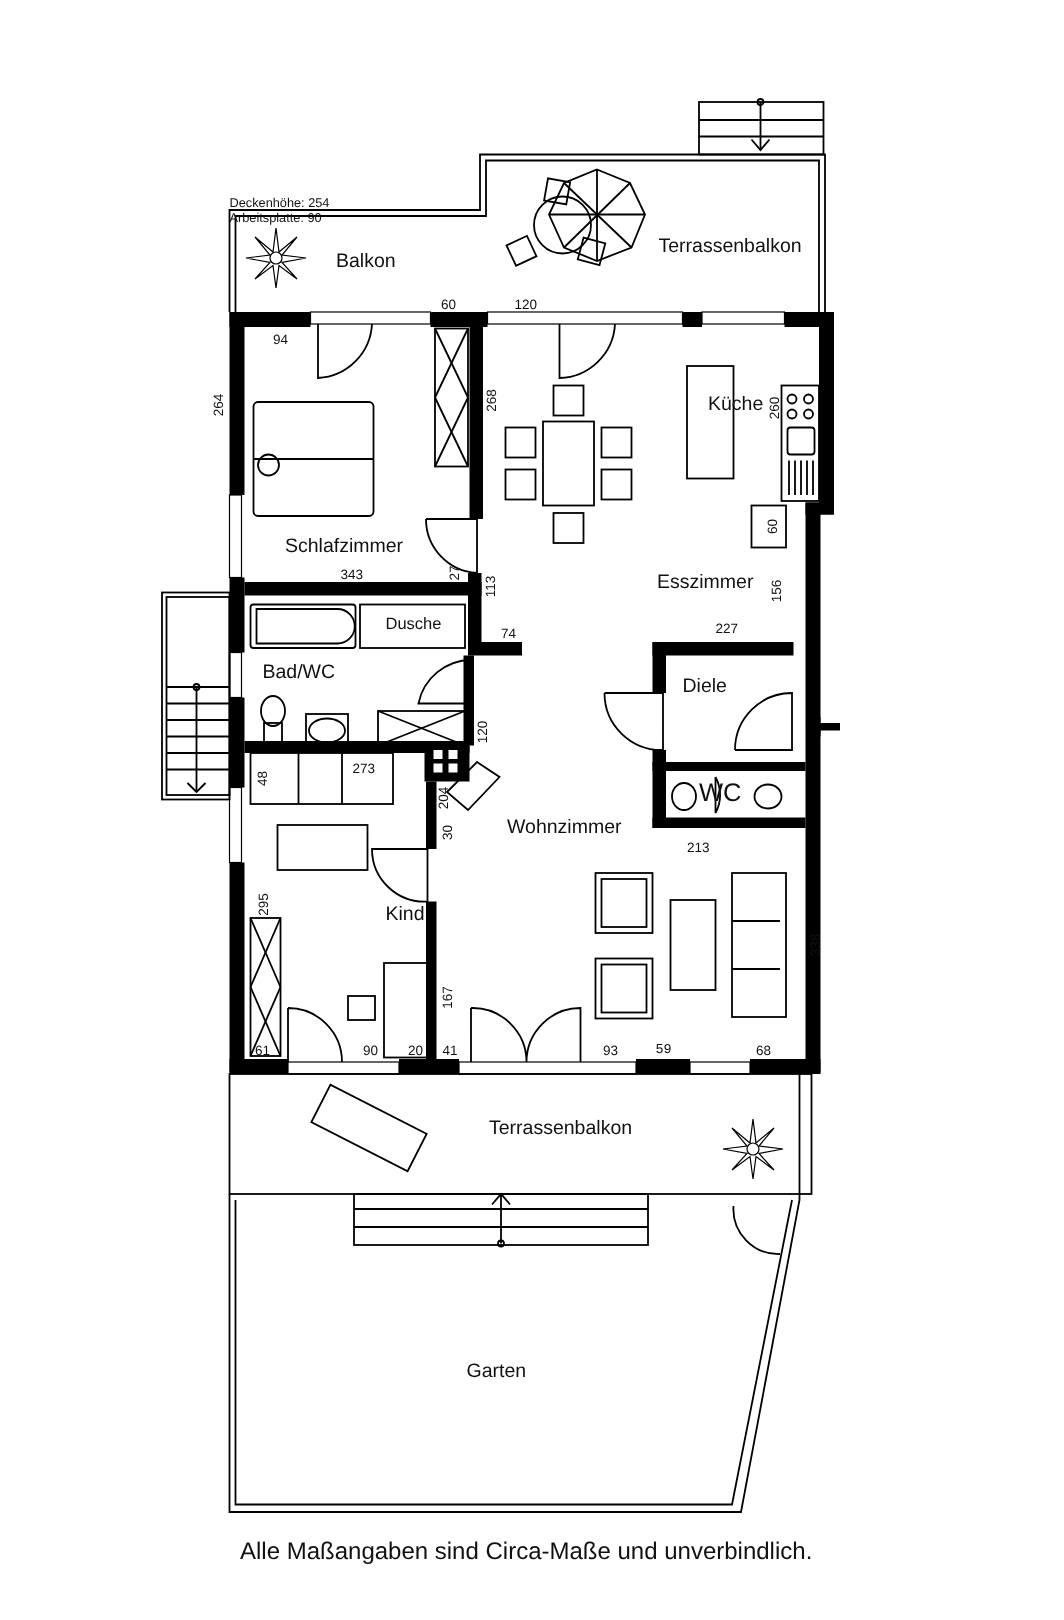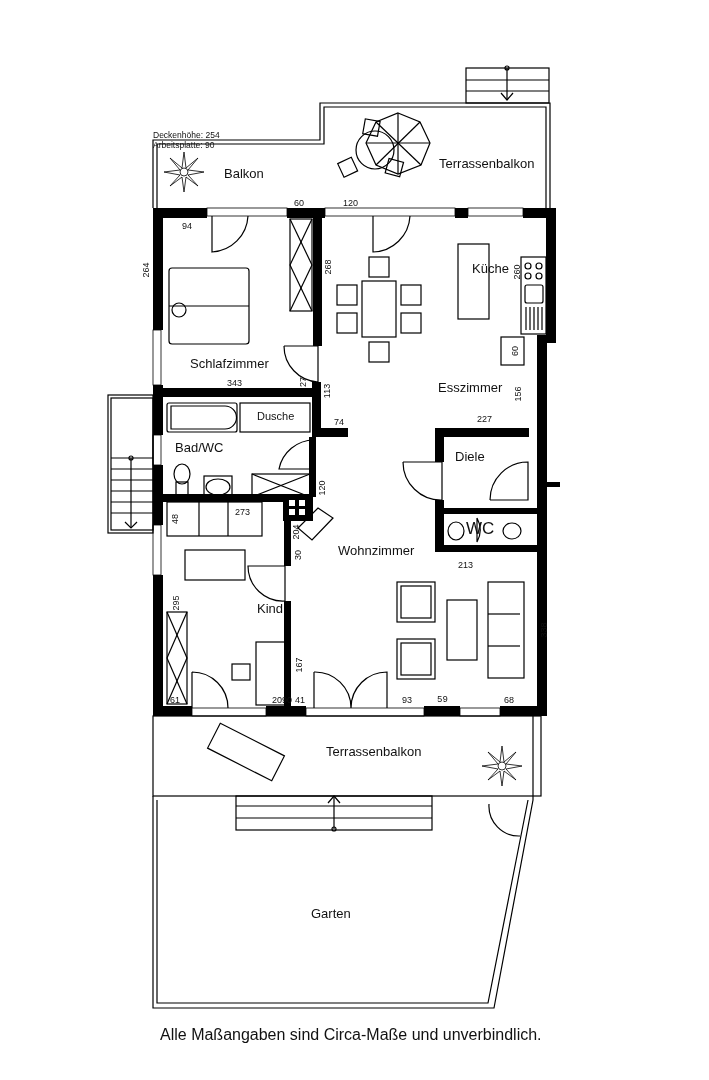--- a/index.html
+++ b/index.html
@@ -271,20 +271,20 @@
 <div class="dim vert" style="left:314px; top:483px;">120</div>
 <div class="dim vert" style="left:170px; top:514px;">48</div>
 <div class="dim" style="left:235px; top:507px;">273</div>
 <div class="dim vert" style="left:288px; top:527px;">204</div>
 <div class="dim vert" style="left:293px; top:550px;">30</div>
 <div class="dim" style="left:458px; top:560px;">213</div>
 <div class="dim vert" style="left:168px; top:598px;">295</div>
 <div class="dim vert" style="left:536px; top:625px;">338</div>
 <div class="dim vert" style="left:291px; top:660px;">167</div>
 <div class="dim" style="left:170px; top:695px;">61</div>
-<div class="dim" style="left:242px; top:695px;margin-left:40px;">90</div>
+<div class="dim" style="left:242px; top:695px;">90</div>
 <div class="dim" style="left:272px; top:695px;">20</div>
 <div class="dim" style="left:295px; top:695px;">41</div>
 <div class="dim" style="left:402px; top:695px;">93</div>
 <div class="dim" style="left:437px; top:695px;font-family:Liberation Mono, monospace;">59</div>
 <div class="dim" style="left:504px; top:695px;">68</div>
 
 <div class="footer">Alle Maßangaben sind Circa-Maße und unverbindlich.</div>
 
 </body></html>

